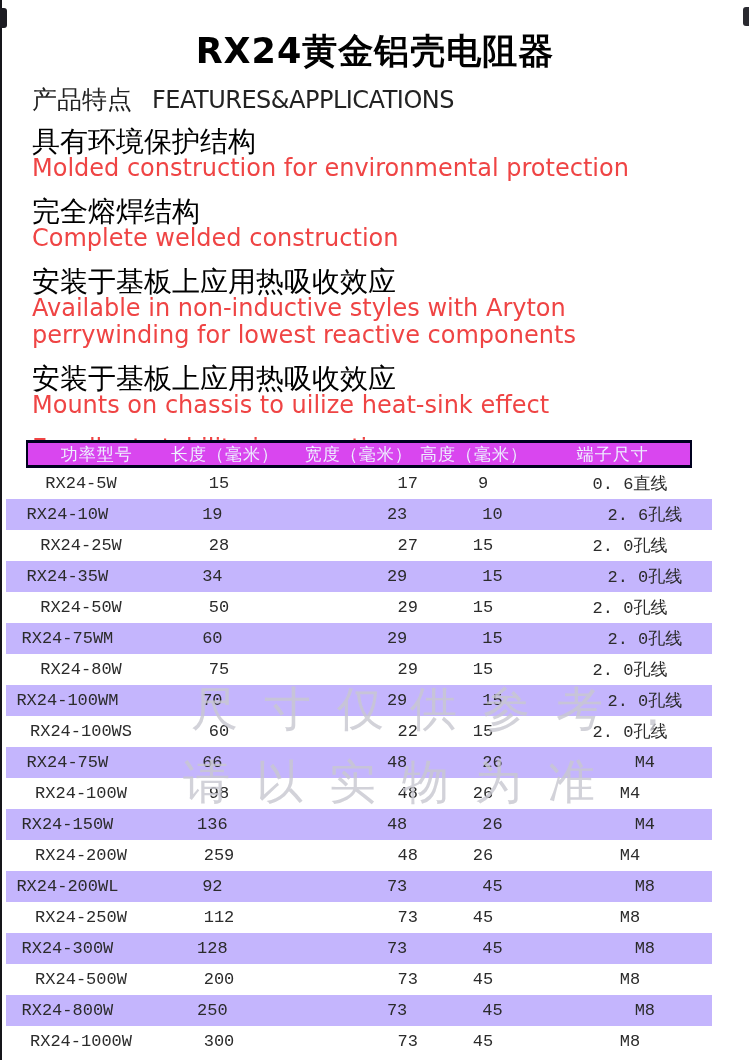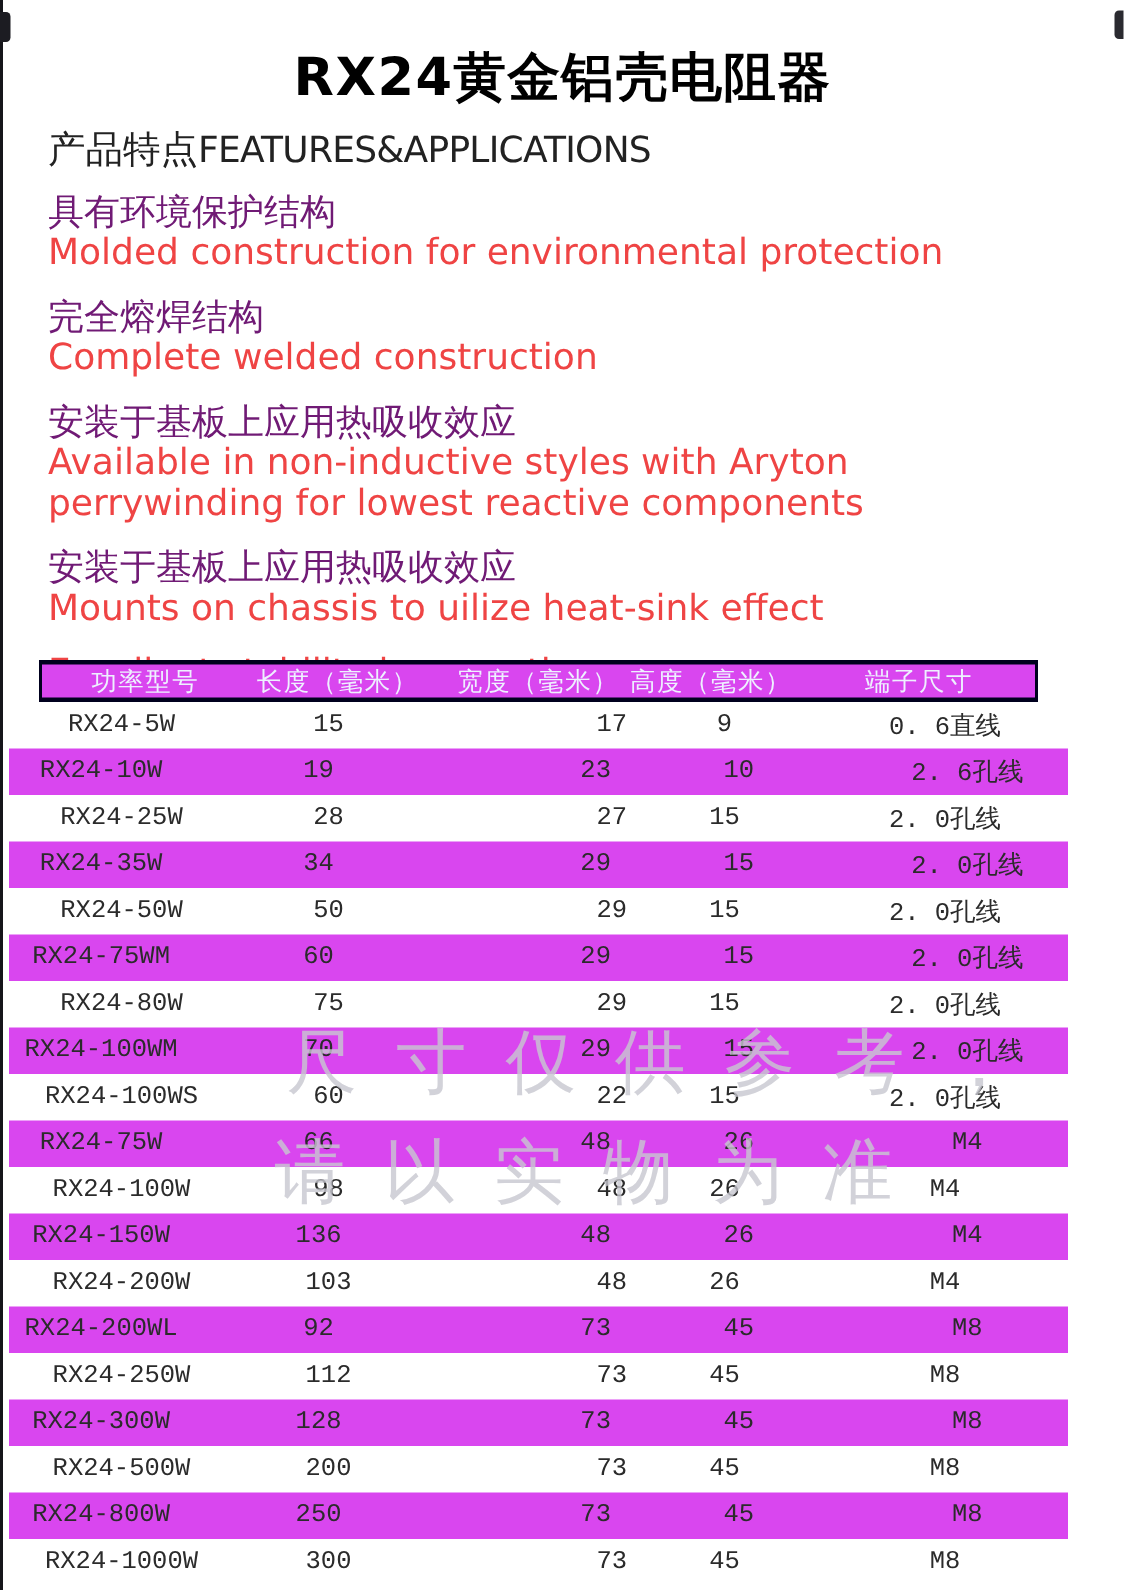--- a/index.html
+++ b/index.html
@@ -27,29 +27,30 @@
     text-align:center;
     font-size:35px;
     font-weight:800;
     letter-spacing:1px;
     color:#000000;
   }
   .section-heading{
     margin:8px 0 0 32px;
     display:flex;
     align-items:baseline;
+    gap:20px;
     font-size:25px;
     font-weight:400;
     color:#222222;
   }
   .section-heading .en{font-size:24px;letter-spacing:-0.5px;}
 
   .features{margin:12px 0 0 32px;width:690px;}
   .feature{margin-bottom:16px;}
-  .feature .zh{font-size:24px;line-height:27px;color:#701a75;font-weight:400;}
+  .feature .zh{font-size:28px;line-height:27px;color:#000000;font-weight:400;font-family:Liberation Serif, serif;}
   .feature .en{font-size:24px;line-height:27px;color:#ef4444;font-weight:400;}
 
   
   .spec-table{
     position:absolute;
     left:6px;
     top:440px;
     width:706px;
     font-family:"Liberation Mono","DejaVu Sans Mono",monospace;
   }
@@ -68,21 +69,21 @@
     font-size:17px;
     letter-spacing:1px;
   }
   .trow{
     display:flex;
     height:31px;
     align-items:center;
     font-size:17px;
     color:#2b2b2b;
   }
-  .trow.alt{background:#d946ef;gap:32px;}
+  .trow.alt{background:#c4b5fd;gap:32px;}
   .cell{text-align:center;white-space:nowrap;overflow:visible;}
   .c0{width:150px;}
   .c1{width:126px;}
   .c2{width:136px;text-align:right;}
   .c3{width:130px;}
   .c4{width:164px;}
   .thead .c0{width:146px;}
 
   .watermark{
     position:absolute;
@@ -242,21 +243,21 @@
     <div class="trow alt">
       <div class="cell c0">RX24-150W</div>
       <div class="cell c1">136</div>
       <div class="cell c2">48</div>
       <div class="cell c3">26</div>
       <div class="cell c4">M4</div>
     </div>
 
     <div class="trow">
       <div class="cell c0">RX24-200W</div>
-      <div class="cell c1">103</div>
+      <div class="cell c1">259</div>
       <div class="cell c2">48</div>
       <div class="cell c3">26</div>
       <div class="cell c4">M4</div>
     </div>
 
     <div class="trow alt">
       <div class="cell c0">RX24-200WL</div>
       <div class="cell c1">92</div>
       <div class="cell c2">73</div>
       <div class="cell c3">45</div>

